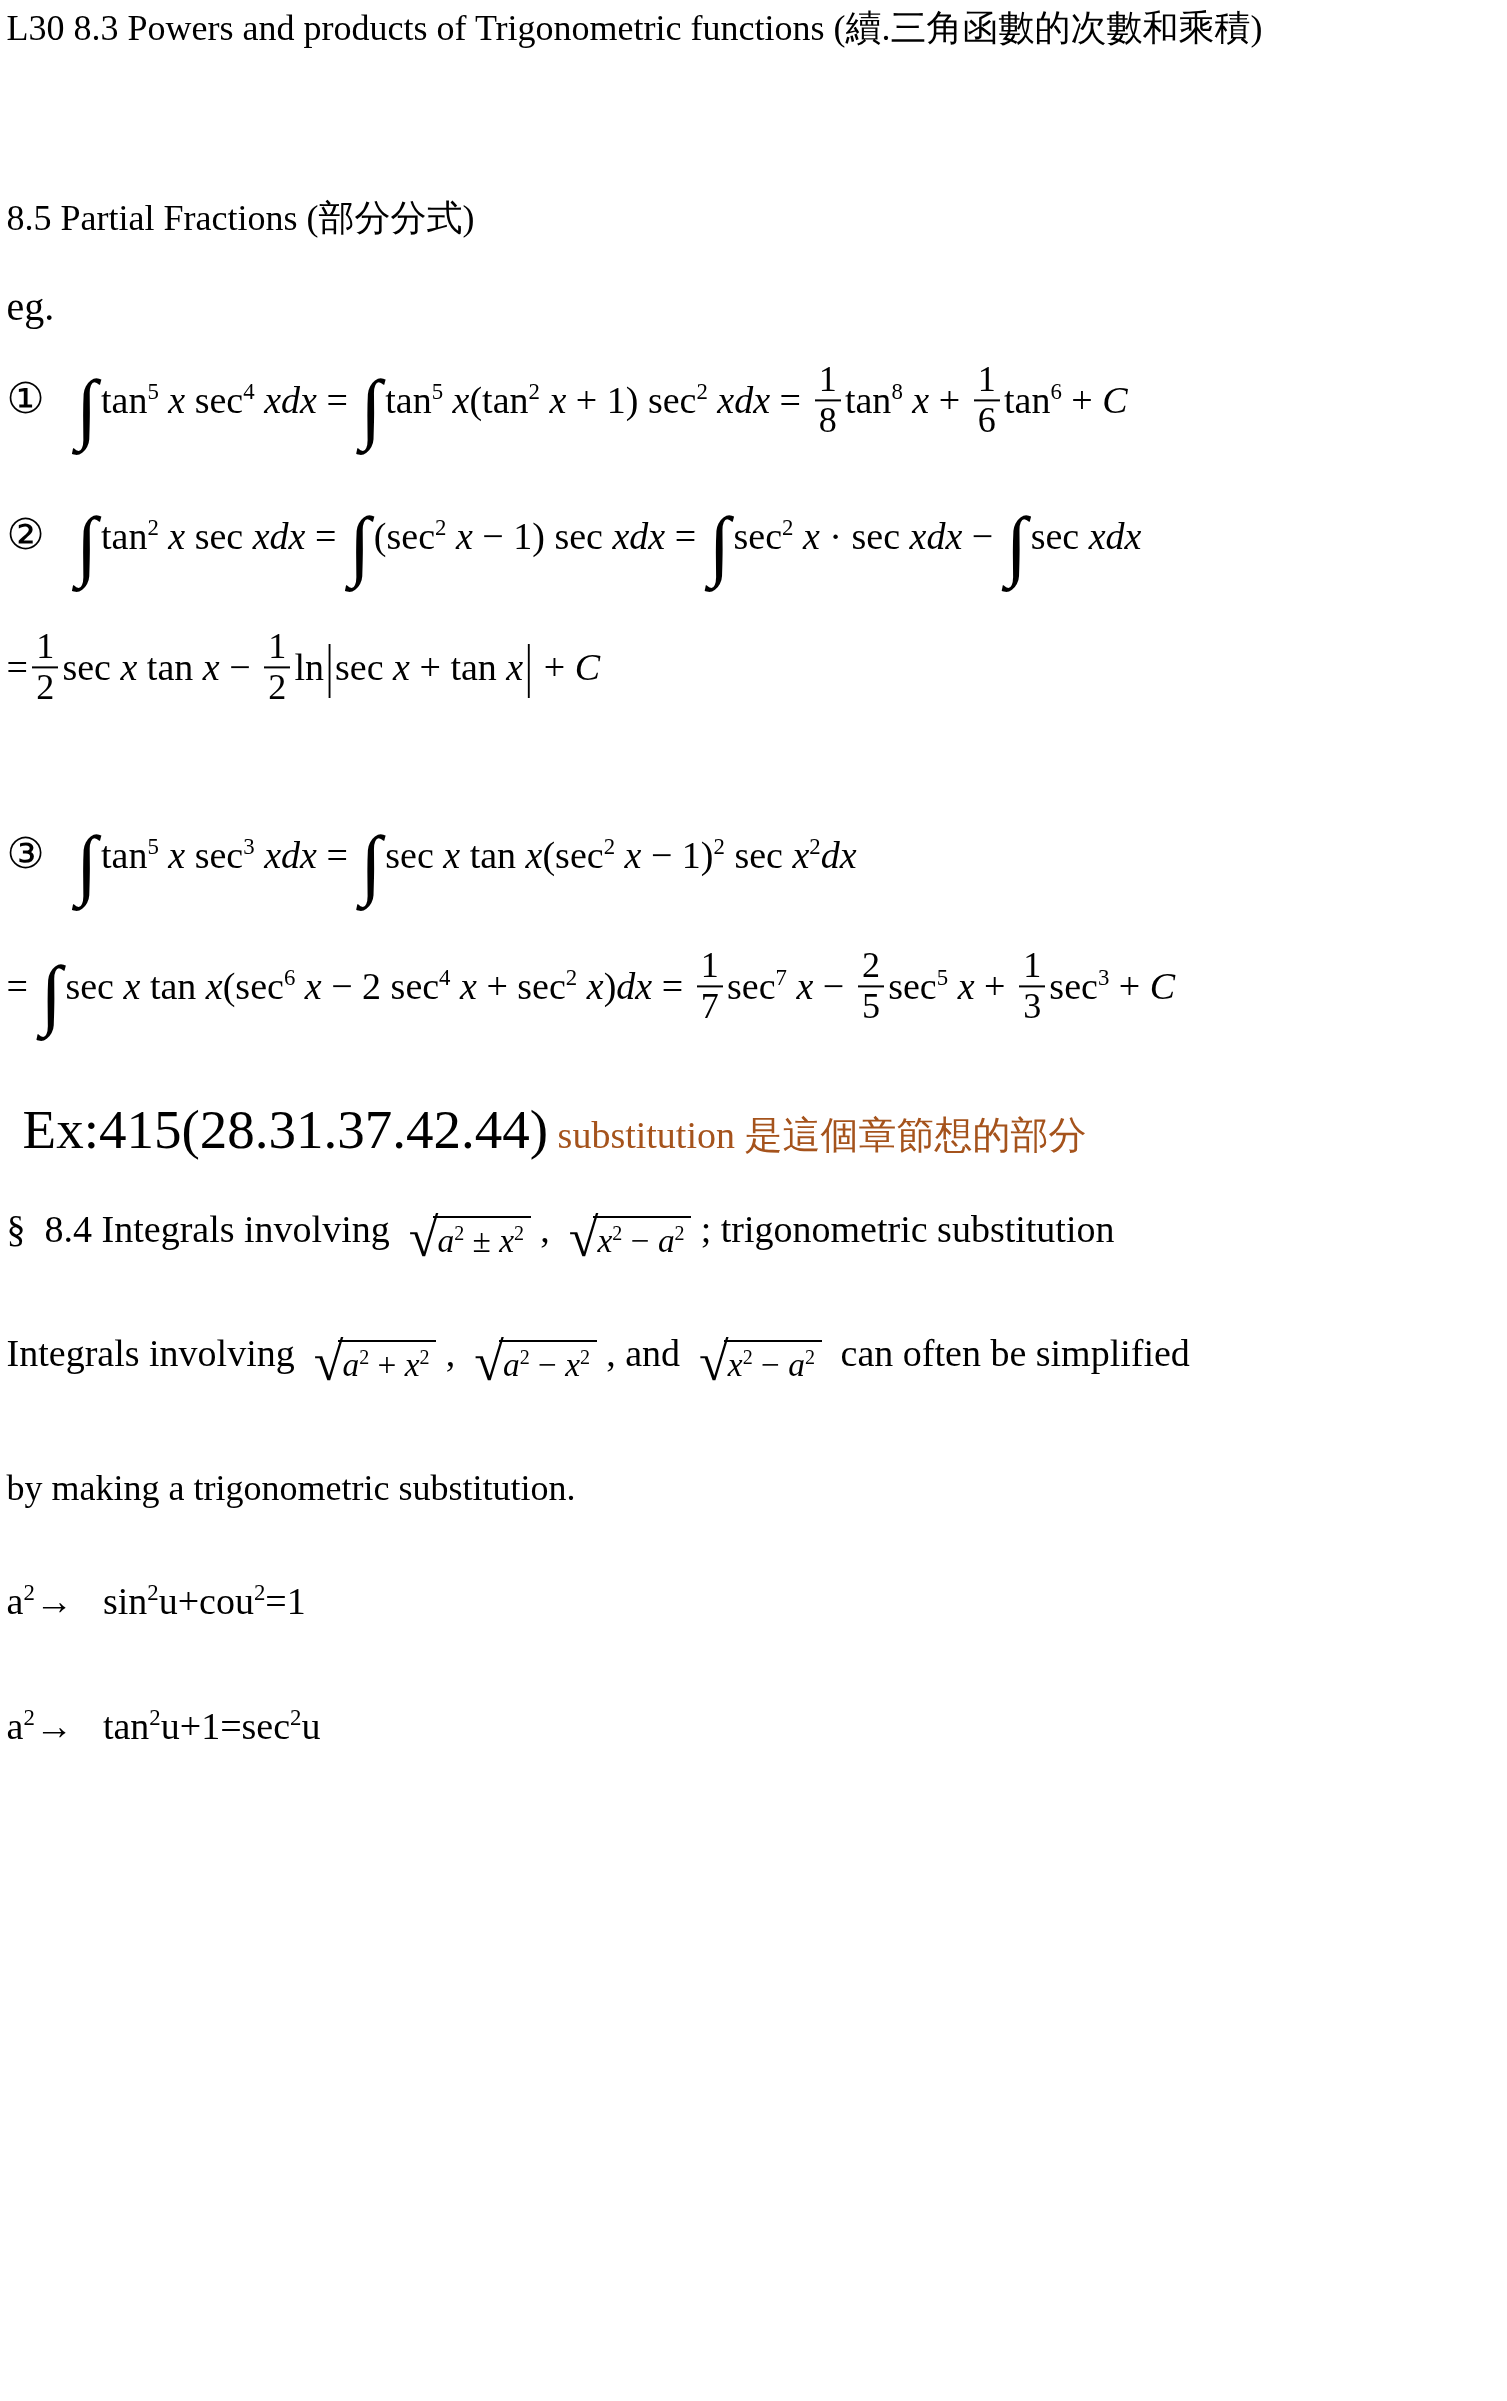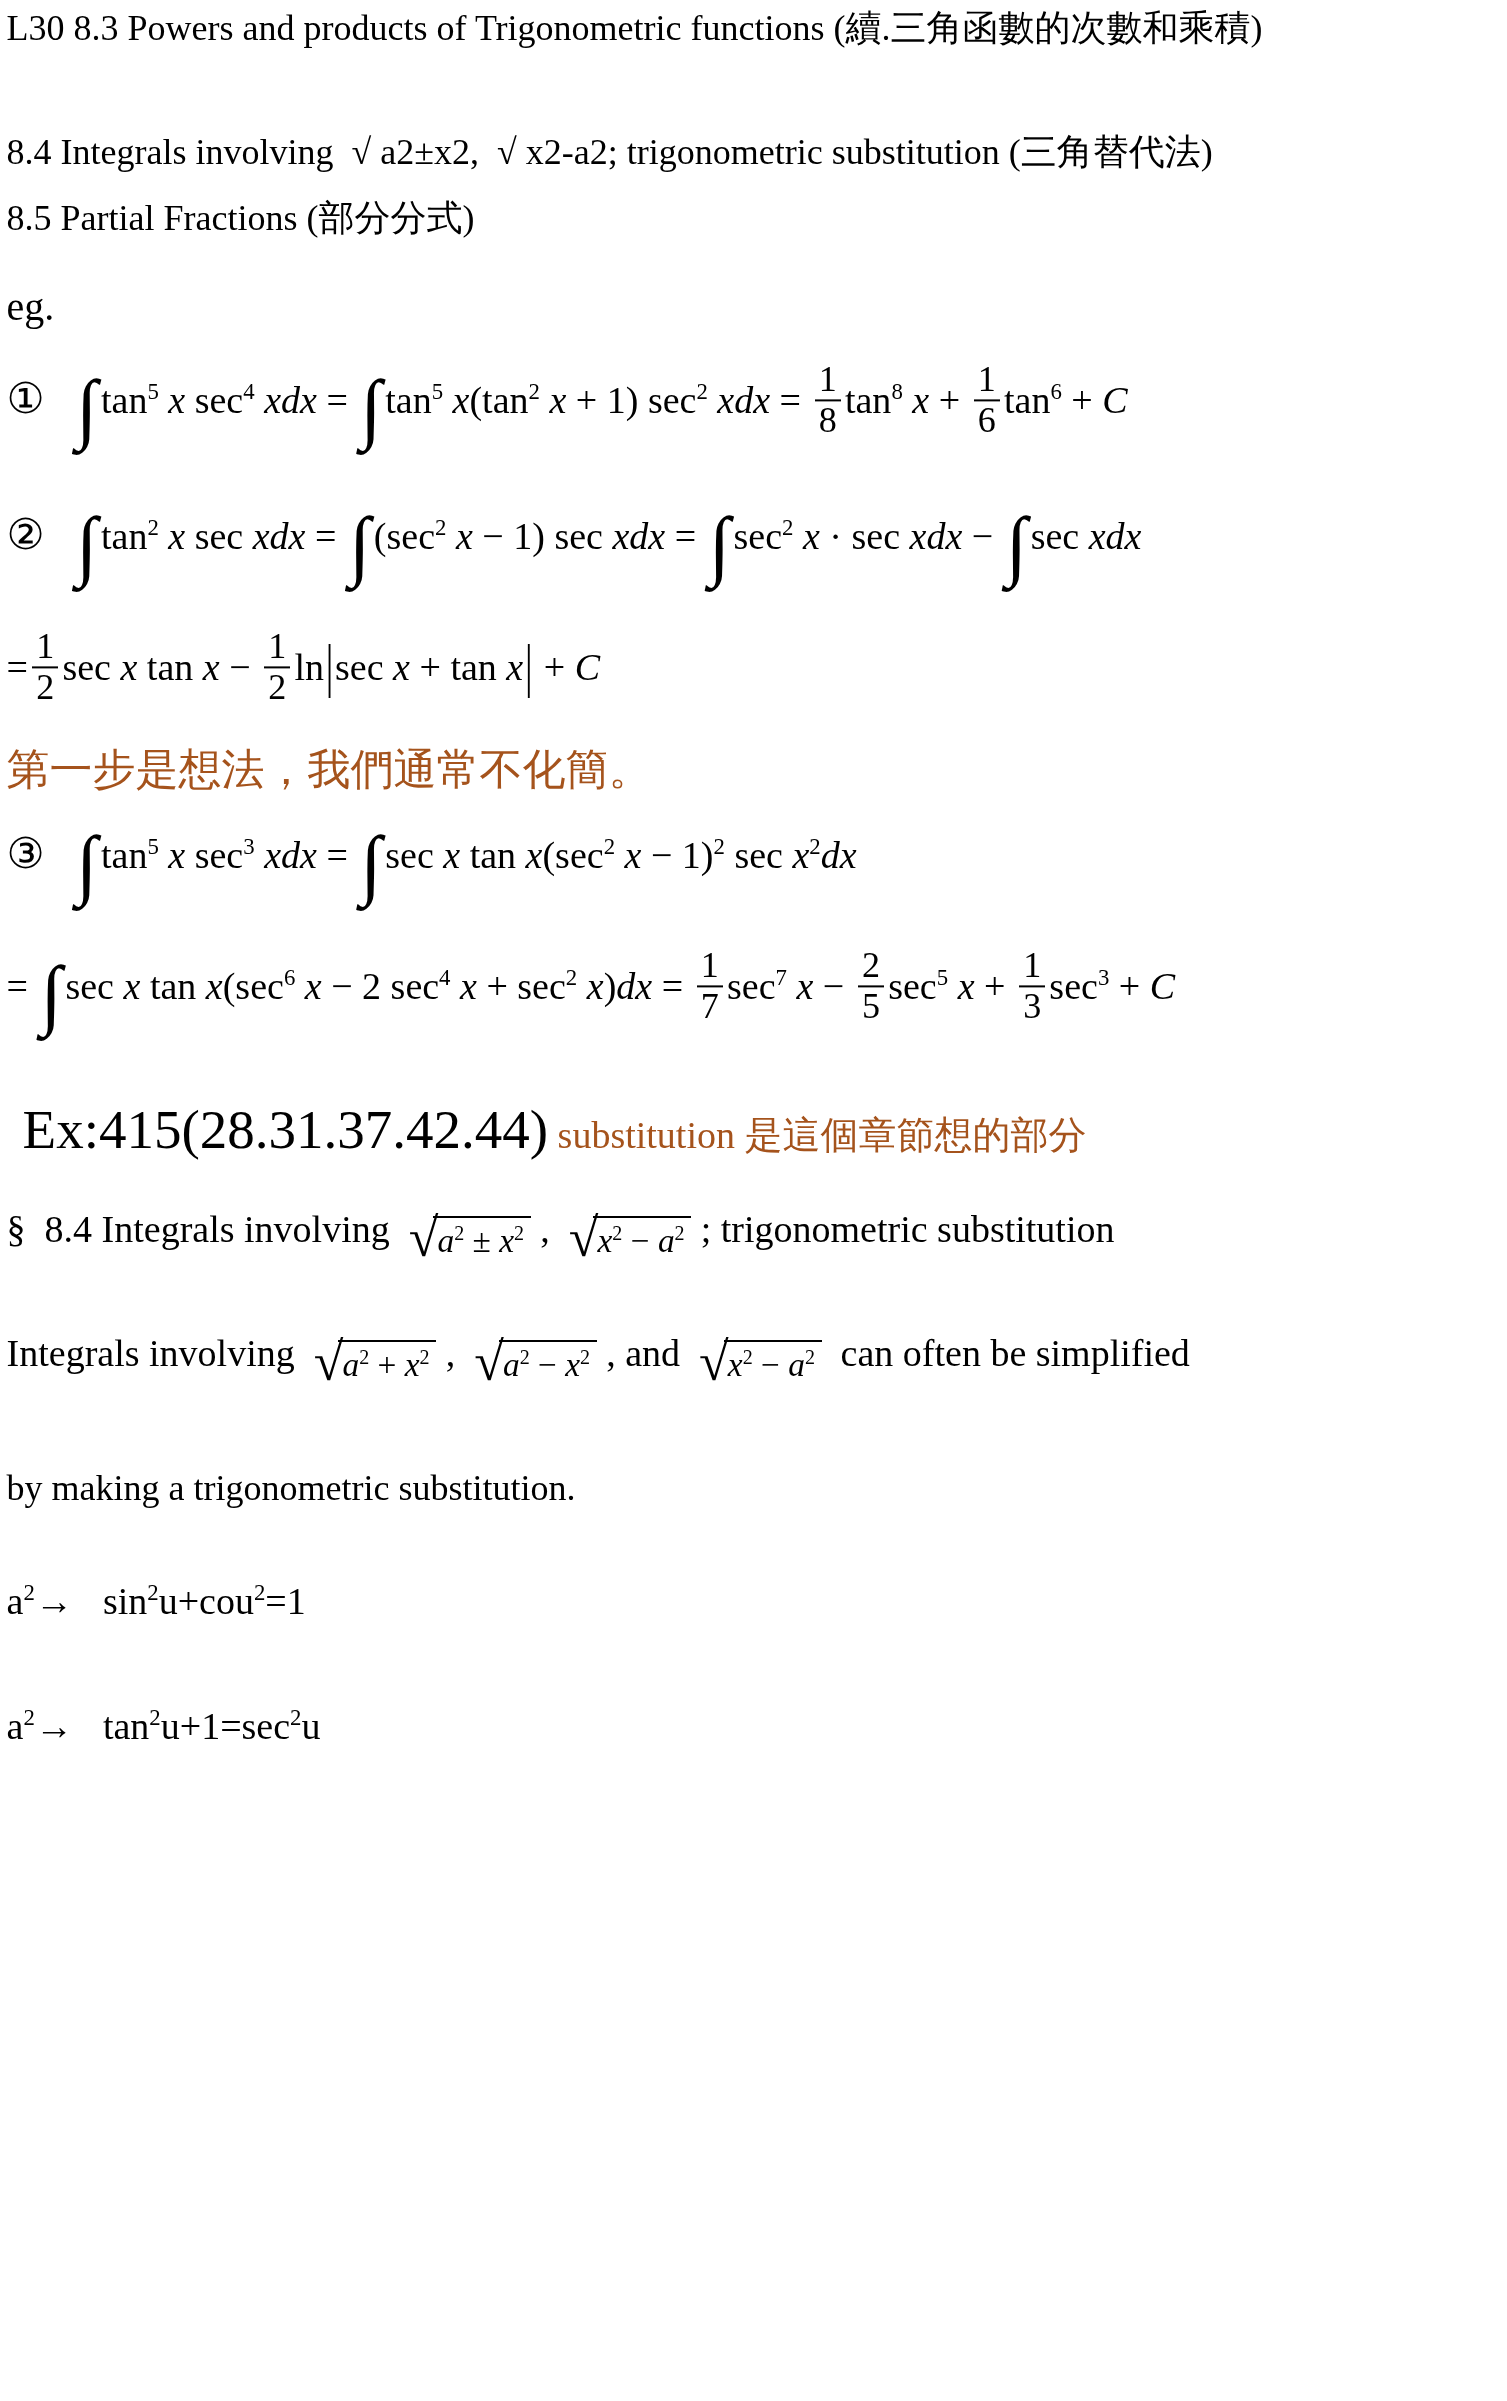--- a/index.html
+++ b/index.html
@@ -22,29 +22,27 @@
   .vbar{display:inline-block;transform:scaleY(1.55);transform-origin:50% 55%;font-weight:300;padding:0 1.7px;}
   .sqrt{display:inline-flex;align-items:flex-start;vertical-align:-0.38em;white-space:nowrap;}
   .rsign{font-size:1.42em;line-height:0.82;margin-right:-5px;}
   .rcand{border-top:2.5px solid #000;padding:2.5px 6.6px 0 4.1px;font-size:0.88em;white-space:pre;}
 </style>
 </head>
 <body>
 
 <div id="page">
   <div class="line" style="top:5px">L30 8.3 Powers and products of Trigonometric functions (續.三角函數的次數和乘積)</div>
-  <div class="line" style="top:129px">8.4 Integrals involving  √ a2±x2,  √ x2-a2; trigonometric substitution (三角替代法)</div>
   <div class="line" style="top:195px">8.5 Partial Fractions (部分分式)</div>
   <div class="line big" style="top:281px">eg.</div>
 
   <div class="line eq" style="top:364px"><span class="circ">①</span><span style="display: inline-block; width: 25px;"></span><span class="int">∫</span><span>tan</span><span class="sup">5</span><span class="it"> x </span><span>sec</span><span class="sup">4</span><span class="it"> xdx</span><span> = </span><span class="int">∫</span><span>tan</span><span class="sup">5</span><span class="it"> x</span><span>(tan</span><span class="sup">2</span><span class="it"> x</span><span> + 1) sec</span><span class="sup">2</span><span class="it"> xdx</span><span> = </span><span class="frac"><span class="num">1</span><span class="den">8</span></span><span>tan</span><span class="sup">8</span><span class="it"> x</span><span> + </span><span class="frac"><span class="num">1</span><span class="den">6</span></span><span>tan</span><span class="sup">6</span><span> + </span><span class="it">C</span></div>
   <div class="line eq" style="top:509px"><span class="circ">②</span><span style="display: inline-block; width: 25px;"></span><span class="int">∫</span><span>tan</span><span class="sup">2</span><span class="it"> x </span><span>sec</span><span class="it"> xdx</span><span> = </span><span class="int">∫</span><span>(sec</span><span class="sup">2</span><span class="it"> x</span><span> − 1) sec</span><span class="it"> xdx</span><span> = </span><span class="int">∫</span><span>sec</span><span class="sup">2</span><span class="it"> x</span><span> · sec</span><span class="it"> xdx</span><span> − </span><span class="int">∫</span><span>sec</span><span class="it"> xdx</span></div>
   <div class="line eq" style="top:631px"><span>=</span><span class="frac"><span class="num">1</span><span class="den">2</span></span><span>sec</span><span class="it"> x </span><span>tan</span><span class="it"> x</span><span> − </span><span class="frac"><span class="num">1</span><span class="den">2</span></span><span>ln</span><span class="vbar">|</span><span>sec</span><span class="it"> x</span><span> + tan</span><span class="it"> x</span><span class="vbar">|</span><span> + </span><span class="it">C</span></div>
 
-  <div class="line note" style="top:742px">第一步是想法，我們通常不化簡。</div>
 
   <div class="line eq" style="top:828px"><span class="circ">③</span><span style="display: inline-block; width: 25px;"></span><span class="int">∫</span><span>tan</span><span class="sup">5</span><span class="it"> x </span><span>sec</span><span class="sup">3</span><span class="it"> xdx</span><span> = </span><span class="int">∫</span><span>sec</span><span class="it"> x </span><span>tan</span><span class="it"> x</span><span>(sec</span><span class="sup">2</span><span class="it"> x</span><span> − 1)</span><span class="sup">2</span><span> sec</span><span class="it"> x</span><span class="sup">2</span><span class="it">dx</span></div>
   <div class="line eq" style="top:950px"><span>= </span><span class="int">∫</span><span>sec</span><span class="it"> x </span><span>tan</span><span class="it"> x</span><span>(sec</span><span class="sup">6</span><span class="it"> x</span><span> − 2 sec</span><span class="sup">4</span><span class="it"> x</span><span> + sec</span><span class="sup">2</span><span class="it"> x</span><span>)</span><span class="it">dx</span><span> = </span><span class="frac"><span class="num">1</span><span class="den">7</span></span><span>sec</span><span class="sup">7</span><span class="it"> x</span><span> − </span><span class="frac"><span class="num">2</span><span class="den">5</span></span><span>sec</span><span class="sup">5</span><span class="it"> x</span><span> + </span><span class="frac"><span class="num">1</span><span class="den">3</span></span><span>sec</span><span class="sup">3</span><span> + </span><span class="it">C</span></div>
 
   <div class="line" style="top:1094px"><span class="ex">Ex:415(28.31.37.42.44)</span><span class="ex-note"> substitution 是這個章節想的部分</span></div>
 
   <div class="line eq" style="top:1207px"><span>§  8.4 Integrals involving  </span><span class="sqrt">
         <span class="rsign">√</span>
         <span class="rcand"><span class="it">a</span><span class="sup">2</span><span> ± </span><span class="it">x</span><span class="sup">2</span></span>
       </span><span> ,  </span><span class="sqrt">

